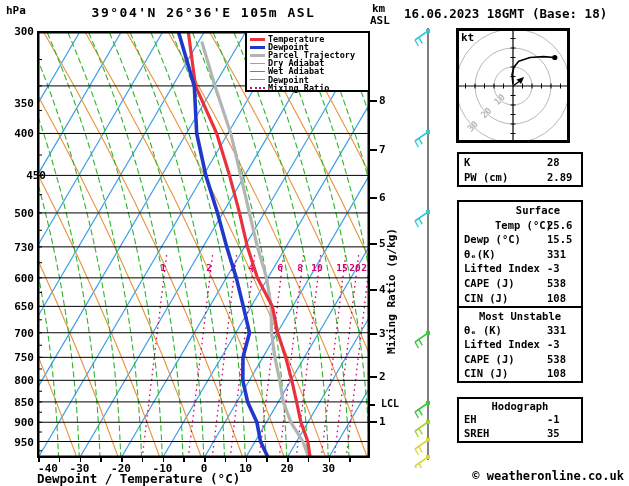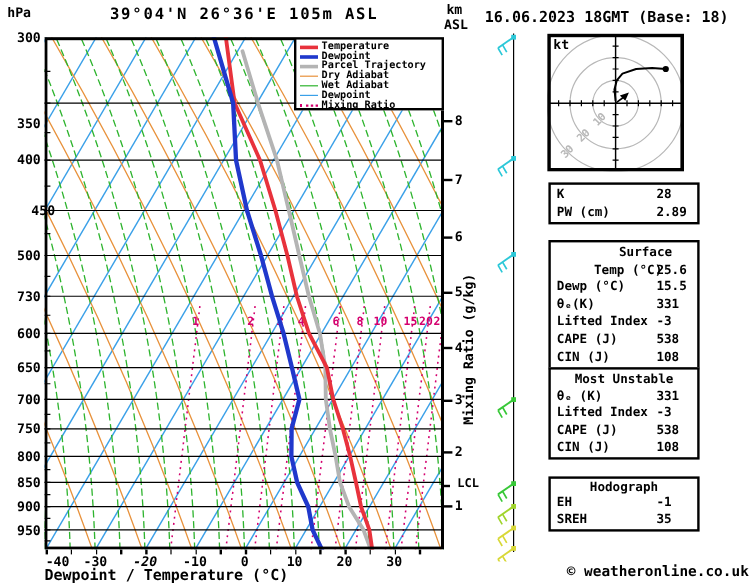--- a/index.html
+++ b/index.html
@@ -224,21 +224,21 @@
       <div class="plab" style="left: 6px; top: 435.517px;">950</div>
     </div>
   <div id="temp-labels">
       <div class="tick" style="left: 38px; top: 458px; width: 1.5px; height: 4px;"></div>
       <div class="tlab" style="left: 23px; top: 462px; margin-left: 10px;">-40</div>
       <div class="tick" style="left: 58.75px; top: 458px; width: 1.5px; height: 4px;"></div>
       <div class="tick" style="left: 79.5px; top: 458px; width: 1.5px; height: 4px;"></div>
       <div class="tlab" style="left: 64.5px; top: 462px;">-30</div>
       <div class="tick" style="left: 100.25px; top: 458px; width: 1.5px; height: 4px;"></div>
       <div class="tick" style="left: 121px; top: 458px; width: 1.5px; height: 4px;"></div>
-      <div class="tlab" style="left: 106px; top: 462px; font-style: italic;">-20</div>
+      <div class="tlab" style="left: 106px; top: 462px;">-20</div>
       <div class="tick" style="left: 141.75px; top: 458px; width: 1.5px; height: 4px;"></div>
       <div class="tick" style="left: 162.5px; top: 458px; width: 1.5px; height: 4px;"></div>
       <div class="tlab" style="left: 147.5px; top: 462px;">-10</div>
       <div class="tick" style="left: 183.25px; top: 458px; width: 1.5px; height: 4px;"></div>
       <div class="tick" style="left: 204px; top: 458px; width: 1.5px; height: 4px;"></div>
       <div class="tlab" style="left: 189px; top: 462px;">0</div>
       <div class="tick" style="left: 224.75px; top: 458px; width: 1.5px; height: 4px;"></div>
       <div class="tick" style="left: 245.5px; top: 458px; width: 1.5px; height: 4px;"></div>
       <div class="tlab" style="left: 230.5px; top: 462px;">10</div>
       <div class="tick" style="left: 266.25px; top: 458px; width: 1.5px; height: 4px;"></div>

